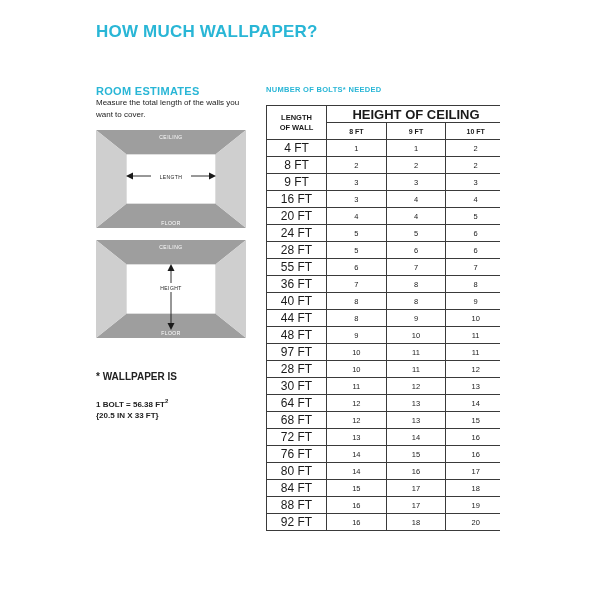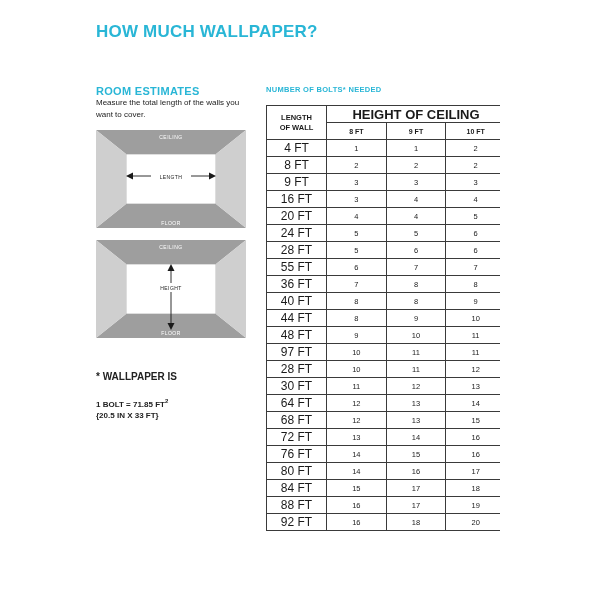--- a/index.html
+++ b/index.html
@@ -174,21 +174,21 @@
         <text x="75" y="49.5" fill="#1a1a1a" font-size="5" font-family="Liberation Sans, sans-serif" text-anchor="middle" letter-spacing="0.4">HEIGHT</text>
       </svg>
     </div>
 
 
     <div class="note-bold">
       <span>* WALLPAPER IS</span>
     </div>
 
     <div class="note-bold2">
-      <span>1 BOLT = 71.85 FT</span><span class="sup">2</span><br>
+      <span>1 BOLT = 56.38 FT</span><span class="sup">2</span><br>
       <span>{20.5 IN X 33 FT}</span>
     </div>
   </div>
 
   <div class="right-col">
     <div class="table-head-label">NUMBER OF BOLTS* NEEDED</div>
     <table class="bolts">
       <thead>
         <tr>
           <th class="corner" rowspan="2">

